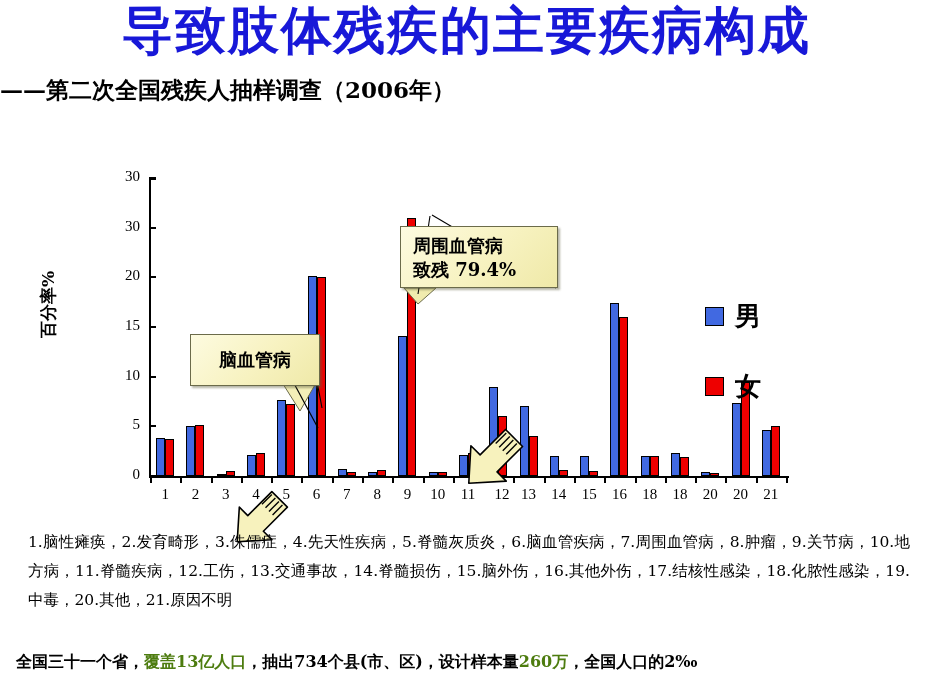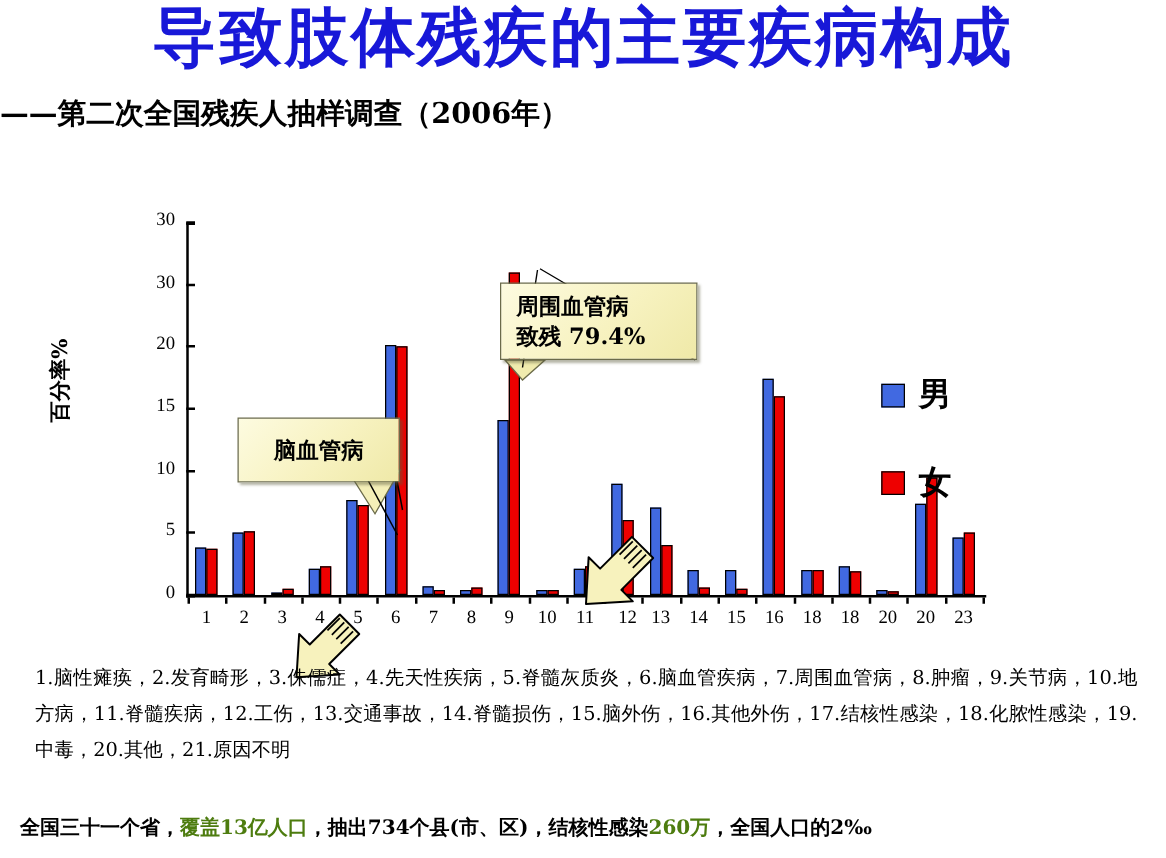--- a/index.html
+++ b/index.html
@@ -207,21 +207,21 @@
       <div class="xlabel" style="left: 453px;">11</div>
       <div class="xlabel" style="left: 487px; font-family: Liberation Serif, serif;">12</div>
       <div class="xlabel" style="left: 513.571px;">13</div>
       <div class="xlabel" style="left: 543.857px;">14</div>
       <div class="xlabel" style="left: 574.143px;">15</div>
       <div class="xlabel" style="left: 604.429px;">16</div>
       <div class="xlabel" style="left: 634.714px;">18</div>
       <div class="xlabel" style="left: 665px;">18</div>
       <div class="xlabel" style="left: 695.286px;">20</div>
       <div class="xlabel" style="left: 725.571px;">20</div>
-      <div class="xlabel" style="left: 755.857px;">23</div>
+      <div class="xlabel" style="left: 755.857px;">21</div>
     </div>
 
   <div id="legend">
     <div class="legend-row">
       <span class="legend-swatch" style="background:#4169e1"></span>
       <span class="legend-label">男</span>
     </div>
     <div class="legend-row">
       <span class="legend-swatch" style="background:#ee0000"></span>
       <span class="legend-label">女</span>
@@ -263,14 +263,14 @@
       <line x1="39" y1="4" x2="39" y2="19" stroke="#000" stroke-width="1.4"></line>
       <line x1="44" y1="4" x2="44" y2="19" stroke="#000" stroke-width="1.4"></line>
     </g>
   </svg>
 
 </div>
 
 <div id="index">1.脑性瘫痪，2.发育畸形，3.侏儒症，4.先天性疾病，5.脊髓灰质炎，6.脑血管疾病，7.周围血管病，8.肿瘤，9.关节病，10.地方病，11.脊髓疾病，12.工伤，13.交通事故，14.脊髓损伤，15.脑外伤，16.其他外伤，17.结核性感染，18.化脓性感染，19.中毒，20.其他，21.原因不明</div>
 
 <div id="footer">
-  <span>全国三十一个省，</span><span class="hl">覆盖13亿人口</span><span>，抽出734个县(市、区)，结核性感染</span><span class="hl">260万</span><span>，全国人口的2‰</span>
+  <span>全国三十一个省，</span><span class="hl">覆盖13亿人口</span><span>，抽出734个县(市、区)，设计样本量</span><span class="hl">260万</span><span>，全国人口的2‰</span>
 </div>
 
 </body></html>

